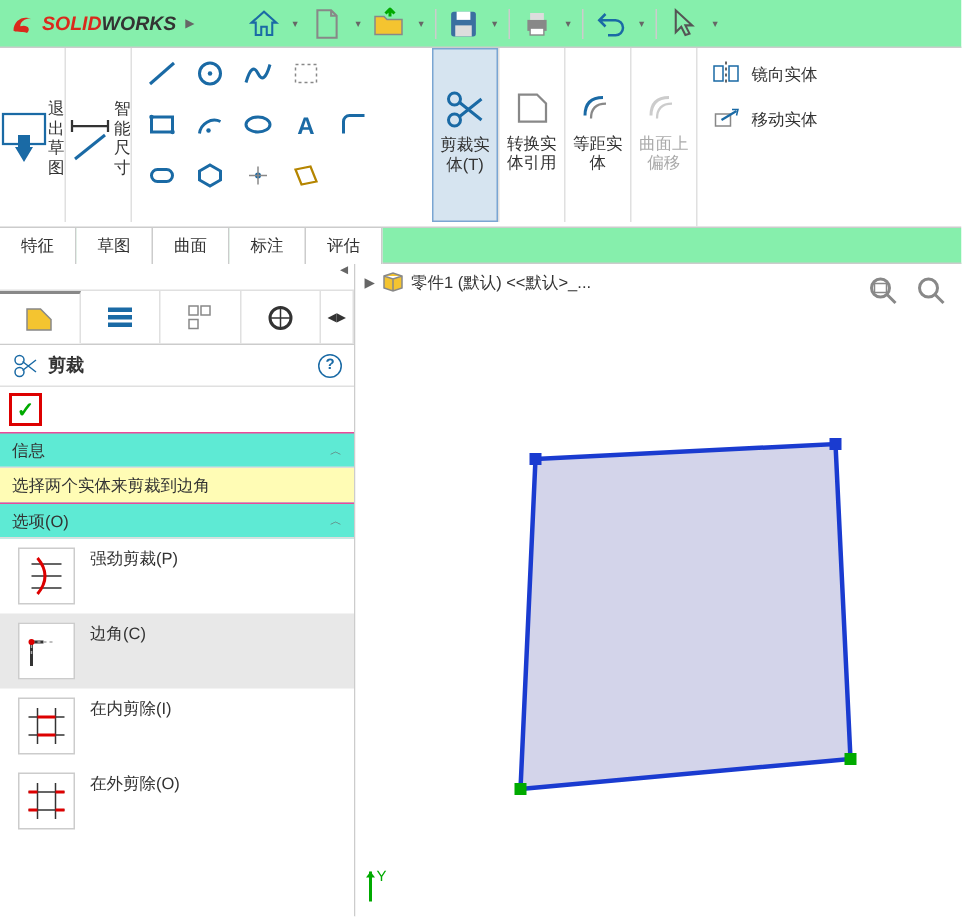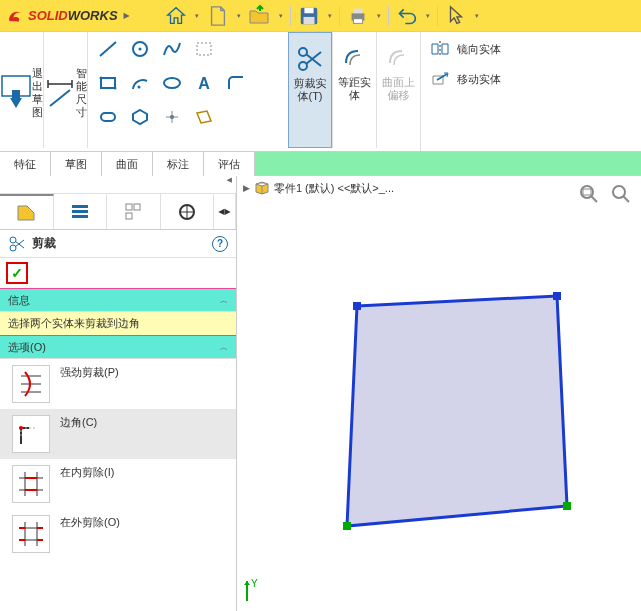--- a/index.html
+++ b/index.html
@@ -1,38 +1,38 @@
 <!DOCTYPE html>
 <html><head>
 <meta charset="utf-8">
 <style>
   * { box-sizing: border-box; margin: 0; padding: 0; font-family: "Microsoft YaHei", Arial, sans-serif; }
   body { width: 641px; height: 611px; background: #fff; overflow: hidden; font-size: 12px; color: #333; position: relative; }
   
   
-  .titlebar { height: 32px; background: #fde047; border-bottom: 1px solid #ccc; display: flex; align-items: center; padding: 0 6px; gap: 20px; }
+  .titlebar { height: 32px; background: #86efac; border-bottom: 1px solid #ccc; display: flex; align-items: center; padding: 0 6px; gap: 20px; }
   .logo { display: flex; align-items: center; gap: 4px; margin-right: 12px; }
   .logo-icon { width: 18px; height: 18px; }
   .logo-text { font-weight: bold; font-size: 13px; font-style: italic; color: #333; }
   .logo-text .solid { color: #da291c; }
   .logo-dropdown { font-size: 8px; color: #666; margin-left: 2px; }
   .qat { display: flex; gap: 2px; align-items: center; }
   .qat-btn { width: 28px; height: 26px; display: flex; align-items: center; justify-content: center; border: none; background: transparent; }
   .qat-sep { width: 1px; height: 20px; background: #ccc; margin: 0 2px; }
   .qat-drop { width: 10px; height: 26px; font-size: 7px; color: #666; display: flex; align-items: center; justify-content: center; }
   
   
   .ribbon { height: 120px; background: #fff; border-bottom: 1px solid #ccc; display: flex; }
   .large-btn { width: 44px; height: 116px; display: flex; align-items: center; justify-content: flex-start; padding-top: 6px; border-right: 1px solid #e0e0e0; font-size: 11px; text-align: center; }
   .large-btn-icon { width: 32px; height: 40px; display: flex; align-items: center; justify-content: center; }
   .large-btn-label { line-height: 13px; }
   .sketch-grid { padding: 4px 6px; display: flex; flex-wrap: wrap; gap: 4px; width: 200px; align-content: flex-start; }
   .sketch-tool { width: 28px; height: 26px; display: flex; align-items: center; justify-content: center; }
   .mid-group { display: flex; }
-  .mid-btn { width: 44px; height: 116px; display: flex; flex-direction: column; align-items: center; padding-top: 8px; font-size: 11px; text-align: center; border-left: 1px solid #e0e0e0; }
+  .mid-btn { width: 44px; height: 116px; display: flex; flex-direction: column; align-items: center; padding-top: 22px; font-size: 11px; text-align: center; border-left: 1px solid #e0e0e0; }
   .mid-btn.active { background: #d6e4f0; border: 1px solid #7aa5d2; }
   .mid-btn-icon { width: 32px; height: 36px; display: flex; align-items: center; justify-content: center; }
   .right-group { display: flex; flex-direction: column; padding: 6px 8px; gap: 8px; border-left: 1px solid #e0e0e0; }
   .right-row { display: flex; align-items: center; gap: 6px; height: 22px; font-size: 11px; justify-content: center; }
   .right-row-icon { width: 22px; height: 20px; display: flex; align-items: center; justify-content: center; }
   
   
   .tabstrip { height: 24px; background: #86efac; border-bottom: 1px solid #ccc; display: flex; }
   .tab { padding: 0 14px; height: 24px; line-height: 24px; font-size: 11px; border-right: 1px solid #ccc; background: #fff; }
   .tab.active { background: #fff; font-weight: normal; }
@@ -239,20 +239,29 @@
           <circle cx="8" cy="22" r="4" fill="none" stroke="#1a6aa5" stroke-width="2"></circle>
           <path d="M11 10 L26 22 M11 20 L26 8" stroke="#1a6aa5" stroke-width="2"></path>
         </svg>
       </div>
       <div class="large-btn-label" style="white-space:pre-line">剪裁实
 体(T)</div>
     </div>
     <div class="mid-btn">
       <div class="mid-btn-icon">
         <svg width="30" height="30" viewBox="0 0 30 30">
+          <path d="M6 6 L18 6 L24 12 L24 24 L6 24 Z" fill="none" stroke="#888" stroke-width="1.5"></path>
+        </svg>
+      </div>
+      <div class="large-btn-label" style="white-space:pre-line">转换实
+体引用</div>
+    </div>
+    <div class="mid-btn">
+      <div class="mid-btn-icon">
+        <svg width="30" height="30" viewBox="0 0 30 30">
           <path d="M6 20 Q6 8 18 8" fill="none" stroke="#1a6aa5" stroke-width="2"></path>
           <path d="M10 22 Q10 12 20 12" fill="none" stroke="#888" stroke-width="1.5"></path>
         </svg>
       </div>
       <div class="large-btn-label" style="white-space:pre-line">等距实
 体</div>
     </div>
     <div class="mid-btn" style="color:#aaa">
       <div class="mid-btn-icon">
         <svg width="30" height="30" viewBox="0 0 30 30">

